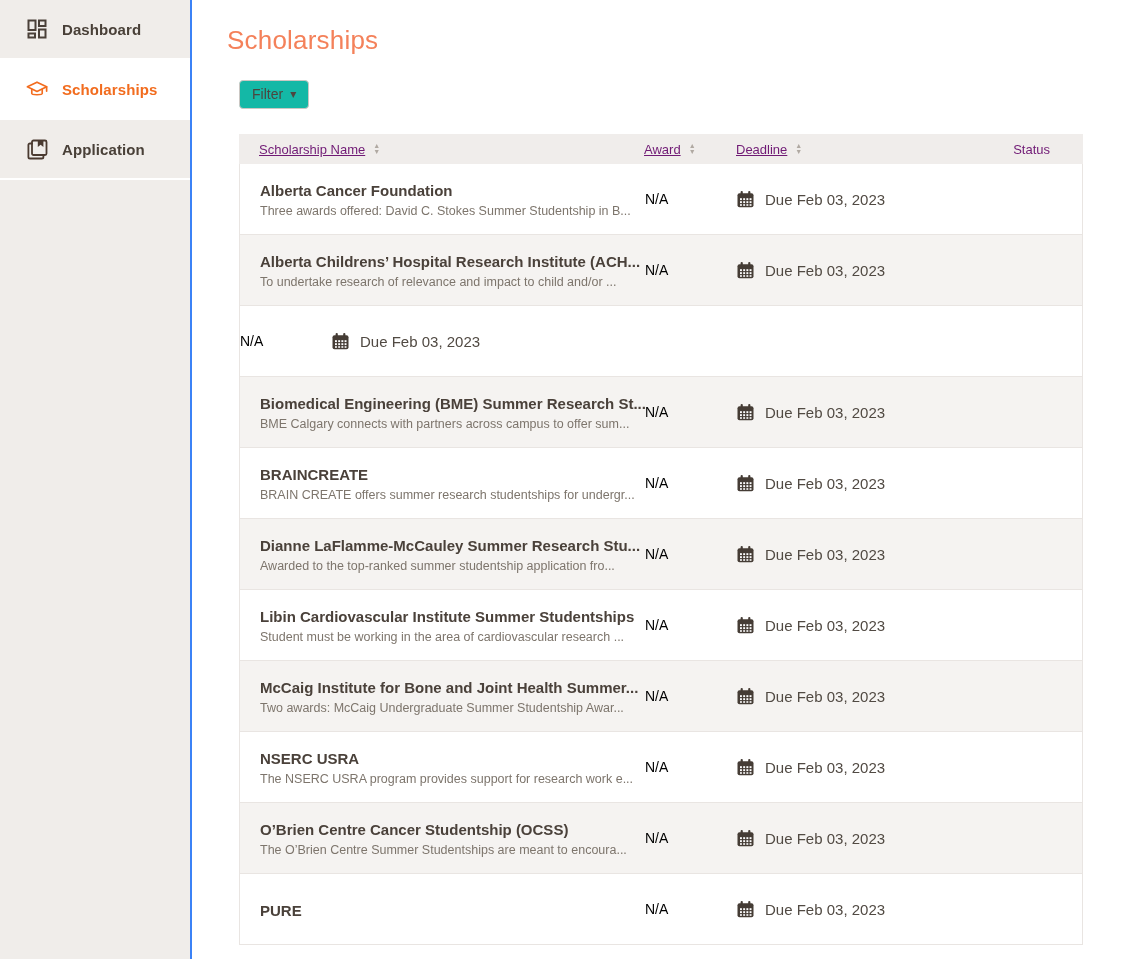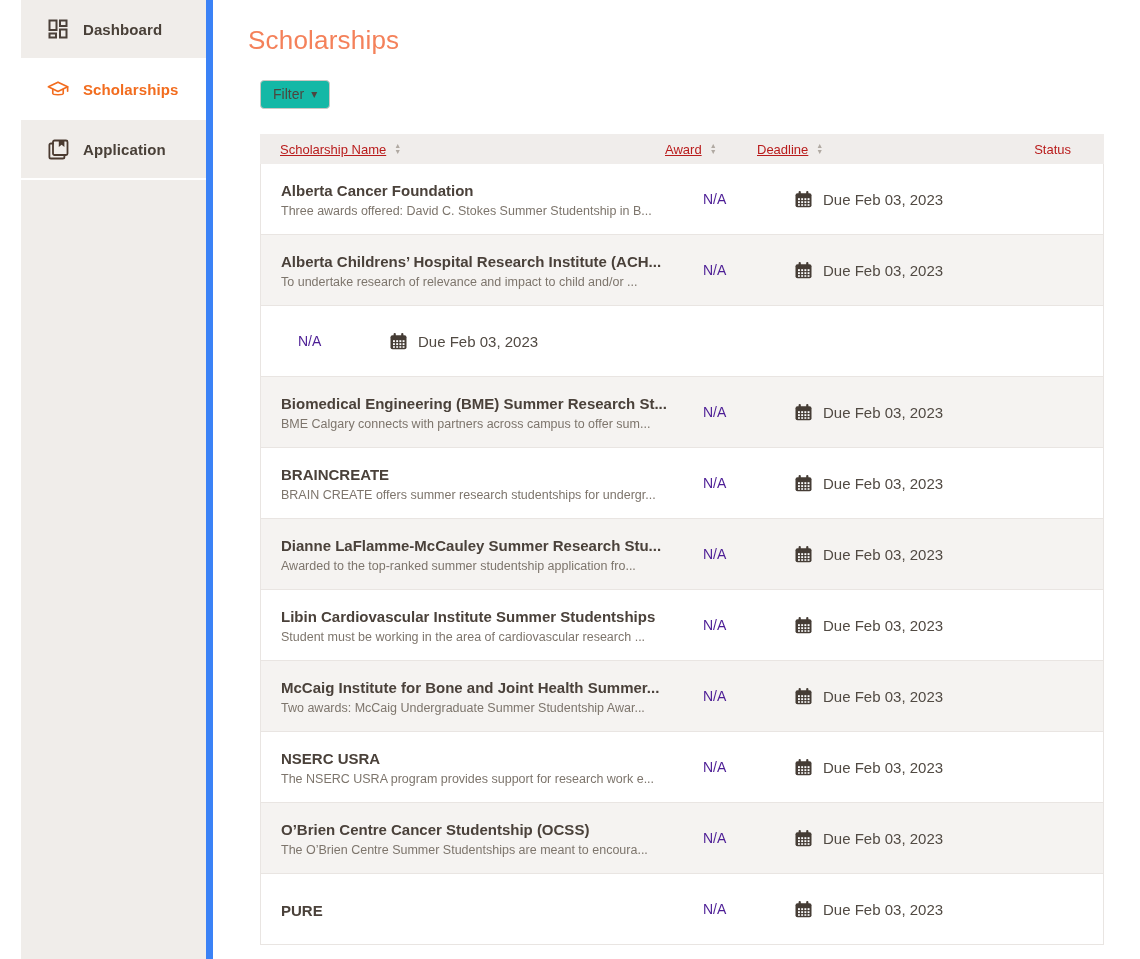--- a/index.html
+++ b/index.html
@@ -2,21 +2,21 @@
 <html><head>
 <meta charset="utf-8">
 <style>
   html, body { margin: 0; padding: 0; background: #ffffff; }
   body { font-family: "Liberation Sans", "DejaVu Sans", sans-serif; }
   .app { display: flex; width: 1140px; height: 959px; overflow: hidden; background: #ffffff; }
 
   
   .sidebar {
     width: 192px; flex: 0 0 192px; background: #f0edea;
-    border-right: 7px solid #3b82f6; box-sizing: border-box; margin-left: 21px;
+    border-right: 2px solid #3b82f6; box-sizing: border-box;
   }
   .nav-item {
     height: 58px; display: flex; align-items: center; gap: 14px;
     padding-left: 26px; border-bottom: 2px solid #ffffff;
     cursor: pointer; background: #f0edea;
   }
   .nav-item .nav-label {
     font-size: 15px; font-weight: 700; color: #494038; letter-spacing: 0.1px;
   }
   .nav-item.active { background: #ffffff; }
@@ -39,42 +39,42 @@
     content: "▾"; font-size: 12px; color: #4c463f; line-height: 1;
     position: relative; top: -1px;
   }
 
   
   .table { margin: 25px 56px 0 47px; width: 844px; }
   .thead {
     display: flex; align-items: center; background: #f0edeb;
     height: 30px; box-sizing: border-box;
   }
-  .th { font-size: 13px; color: #b91c1c; display: flex; align-items: center; }
+  .th { font-size: 13px; color: #701a75; display: flex; align-items: center; }
   .th .th-label.sortable { text-decoration: underline; cursor: pointer; }
   .sort { display: inline-flex; flex-direction: column; margin-left: 8px; line-height: 0; }
   .sort i { font-style: normal; font-size: 7px; color: #b0a9a2; line-height: 6px; }
   .sort i.up::before { content: "▲"; }
   .sort i.down::before { content: "▼"; }
 
   .col-name { width: 405px; padding-left: 20px; box-sizing: border-box; }
   .col-award { width: 92px; flex: 0 0 92px; }
   .col-deadline { flex: 1; }
   .col-status { width: 125px; flex: 0 0 125px; justify-content: flex-end; text-align: right; padding-right: 33px; box-sizing: border-box; }
 
   .tbody { border: 1px solid #e9e5e2; border-top: none; box-sizing: border-box; }
   .row { display: flex; align-items: center; min-height: 70px; background: #ffffff; cursor: pointer; }
   .row:nth-child(even) { background: #f5f3f1; }
   .row + .row { border-top: 1px solid #e9e5e2; }
 
   .cell { display: flex; align-items: center; }
   .name-cell { flex-direction: column; align-items: flex-start; justify-content: flex-end; gap: 5px; padding-top: 2px; }
   .row-title { font-size: 15px; font-weight: 700; color: #4a413a; white-space: nowrap; }
   .row-desc { font-size: 12.5px; color: #7d756c; white-space: nowrap; }
-  .award-cell { font-size: 14px; color: #4c1d95; margin-left: 37px; }
+  .award-cell { font-size: 14px; color: #000000; }
   .deadline-cell { gap: 11px; font-size: 15px; color: #514a43; }
   .cal-icon { display: flex; align-items: center; }
   .status-cell { font-size: 13px; color: #8d857d; }
 </style>
 </head>
 <body>
 
 <div class="app">
 
   <aside class="sidebar">

